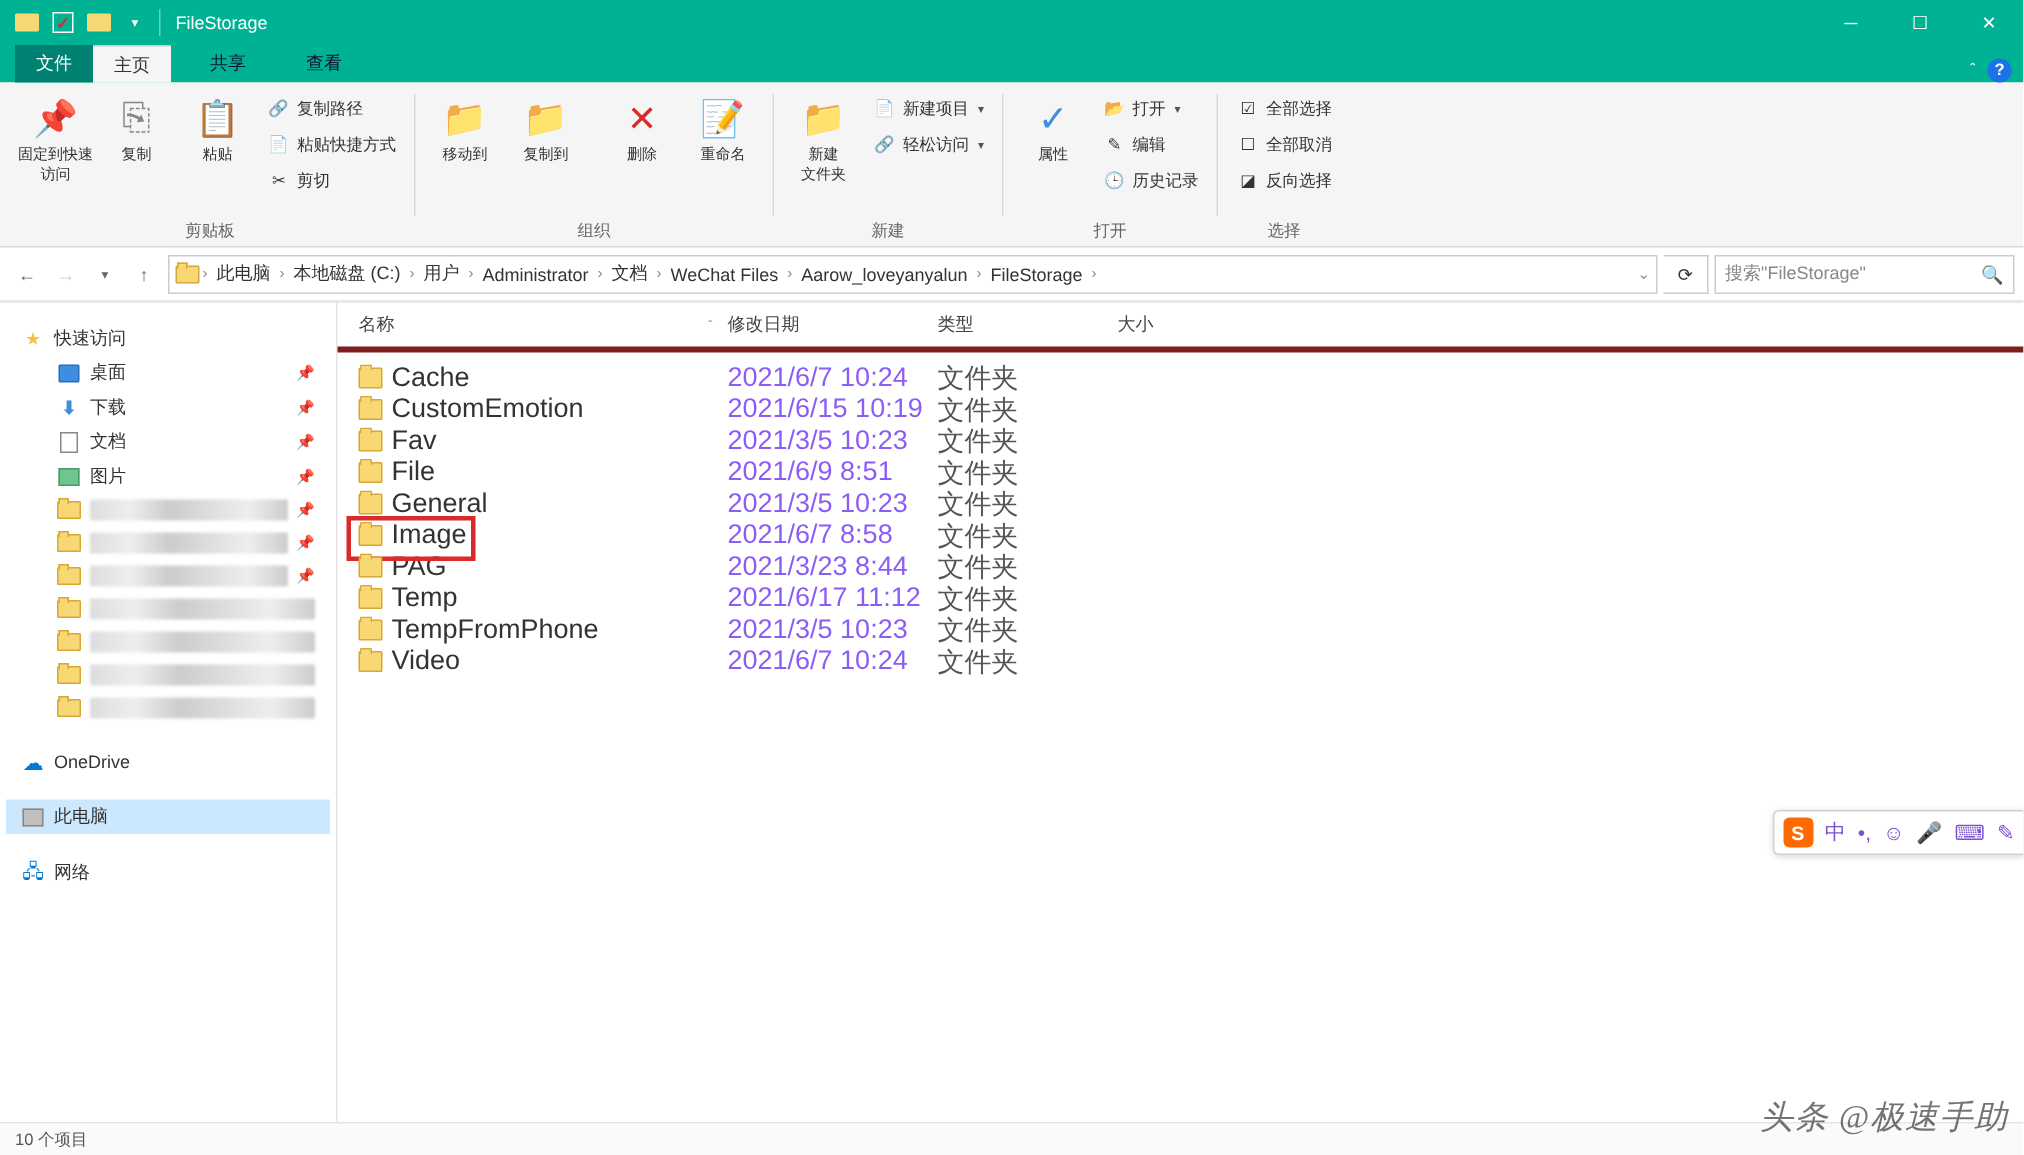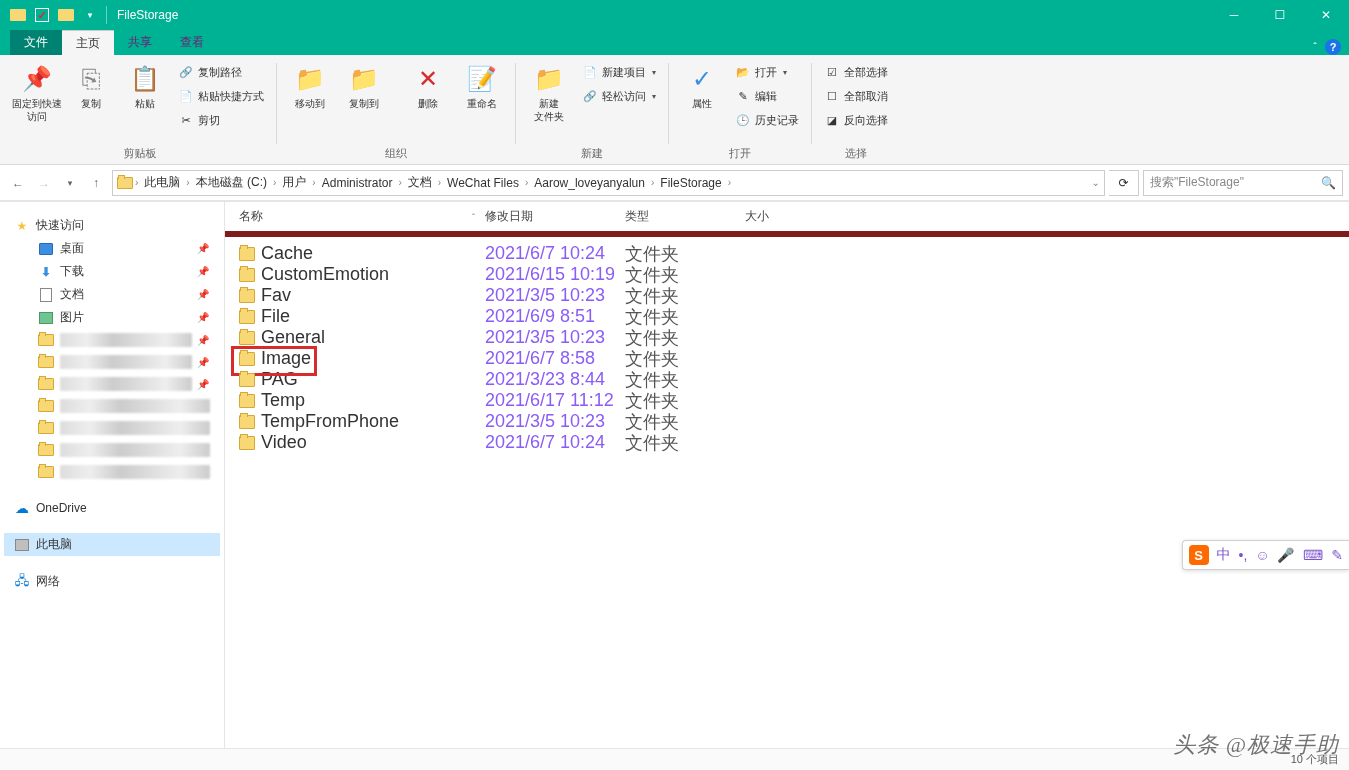--- a/index.html
+++ b/index.html
@@ -10,21 +10,21 @@
 .titlebar .qat { display: flex; align-items: center; padding-left: 6px; gap: 0; }
 .titlebar .qat-item { width: 24px; height: 24px; display: flex; align-items: center; justify-content: center; }
 .titlebar .title-text { padding-left: 6px; font-size: 12px; }
 .titlebar .win-controls { margin-left: auto; display: flex; }
 .titlebar .win-btn { width: 46px; height: 30px; display: flex; align-items: center; justify-content: center; color: #fff; }
 
 
 .menubar { background: #00b294; height: 25px; display: flex; align-items: flex-end; }
 .menubar .file-tab { background: #008272; color: #fff; padding: 4px 14px; font-size: 12px; height: 25px; display:flex; align-items:center;margin-left:10px; }
 .menubar .tab { background: #f5f5f5; color: #333; padding: 4px 14px; font-size: 12px; height: 25px; display:flex; align-items:center; border-top:1px solid #ccc; }
-.menubar .tab.inactive { background: transparent; color: #701a75; border: none; }
+.menubar .tab.inactive { background: transparent; color: #0f172a; border: none; margin-left: 12px; }
 .menubar .collapse { margin-left: auto; display: flex; align-items: center; padding-right: 8px; gap: 8px; color: #fff; }
 .help-circle { width:16px; height:16px; border-radius:50%; background:#1a73e8; color:#fff; display:flex; align-items:center; justify-content:center; font-size:11px; font-weight:bold; }
 
 
 .ribbon { background: #f5f5f5; border-bottom: 1px solid #d9d9d9; height: 110px; display: flex; padding: 4px 0 0 6px; }
 .ribbon-group { display: flex; flex-direction: column; align-items: center; padding: 0 6px; }
 .ribbon-group .top { display: flex; gap: 4px; flex: 1; }
 .ribbon-group .label { font-size: 11px; color: #666; padding: 3px 0; width: 100%; text-align: center; }
 .ribbon-sep { width: 1px; background: #d9d9d9; margin: 4px 2px 20px; }
 .big-btn { display: flex; flex-direction: column; align-items: center; width: 50px; padding-top: 4px; gap: 2px; }
@@ -54,37 +54,37 @@
 .tree-item.header { font-size: 12px; }
 .tree-item .ti-icon { width: 16px; height: 16px; display: flex; align-items: center; justify-content: center; }
 .tree-item .pin { margin-left: auto; color: #888; font-size: 10px; }
 .tree-item.indented { padding-left: 34px; }
 .tree-item.pixelated { padding-left: 34px; }
 .pixelated .px-bar { background: linear-gradient(90deg, #ddd 0%, #eee 20%, #ccc 40%, #ddd 60%, #eee 80%, #ccc 100%); height: 14px; flex: 1; border-radius: 1px; filter: blur(1px); }
 .tree-item.selected { background: #cce8ff; }
 
 
 .filelist { flex: 1; display: flex; flex-direction: column; }
-.columns { display: flex; border-bottom: 6px solid #7f1d1d; padding: 6px 0; font-size: 12px; color: #444; }
+.columns { display: flex; border-bottom: 4px solid #7f1d1d; padding: 6px 0; font-size: 12px; color: #444; }
 .col-name { width: 260px; padding-left: 14px; display: flex; align-items: center; gap: 6px; }
 .col-date { width: 140px; }
 .col-type { width: 120px; }
 .col-size { width: 80px; }
 .rows { padding-top: 6px; }
 .row { display: flex; align-items: center; height: 21px; font-size: 18px; }
 .row .c-name { width: 260px; padding-left: 14px; display: flex; align-items: center; gap: 6px; }
 .row .c-date { width: 140px; color: #8b5cf6; }
 .row .c-type { width: 120px; color: #555; }
 .row .c-size { width: 80px; }
 .row .fi { width: 16px; height: 14px; background: #f8d775; border: 1px solid #d6a836; border-radius: 1px; position: relative; }
 .row .fi::before { content: ''; position: absolute; top: -3px; left: 0; width: 6px; height: 3px; background: #f8d775; border: 1px solid #d6a836; border-bottom: none; border-radius: 1px 1px 0 0; }
 .row.highlighted { position: relative; }
 .row.highlighted::before { content: ''; position: absolute; left: 6px; top: -2px; width: 80px; height: 24px; border: 3px solid #d92b2b; pointer-events: none; }
 
-.statusbar { height: 22px; border-top: 1px solid #e5e5e5; display: flex; align-items: center; padding: 0 10px; font-size: 11px; color: #555; background: #fafafa; justify-content: flex-end; }
+.statusbar { height: 22px; border-top: 1px solid #e5e5e5; display: flex; align-items: center; padding: 0 10px; font-size: 11px; color: #555; background: #fafafa; }
 
 
 .ime-bar { position: absolute; right: 0; top: 540px; background: #fff; border: 1px solid #d0d0d0; border-right: none; border-radius: 4px 0 0 4px; height: 30px; display: flex; align-items: center; padding: 0 6px; gap: 8px; box-shadow: 0 1px 4px rgba(0,0,0,0.15); }
 .ime-logo { width: 20px; height: 20px; background: #ff6a00; border-radius: 4px; color: #fff; font-weight: bold; display: flex; align-items: center; justify-content: center; font-size: 13px; }
 .ime-item { color: #7a52cc; font-size: 14px; }
 
 
 .watermark { position: absolute; right: 10px; bottom: 10px; font-size: 22px; font-style: italic; color: rgba(0,0,0,0.55); font-weight: 500; letter-spacing: 1px; font-family: "STKaiti", "KaiTi", serif; }
 
 .folder-icon-sm { width: 16px; height: 12px; background: #f8d775; border: 1px solid #d6a836; border-radius: 1px; position: relative; display: inline-block; }

